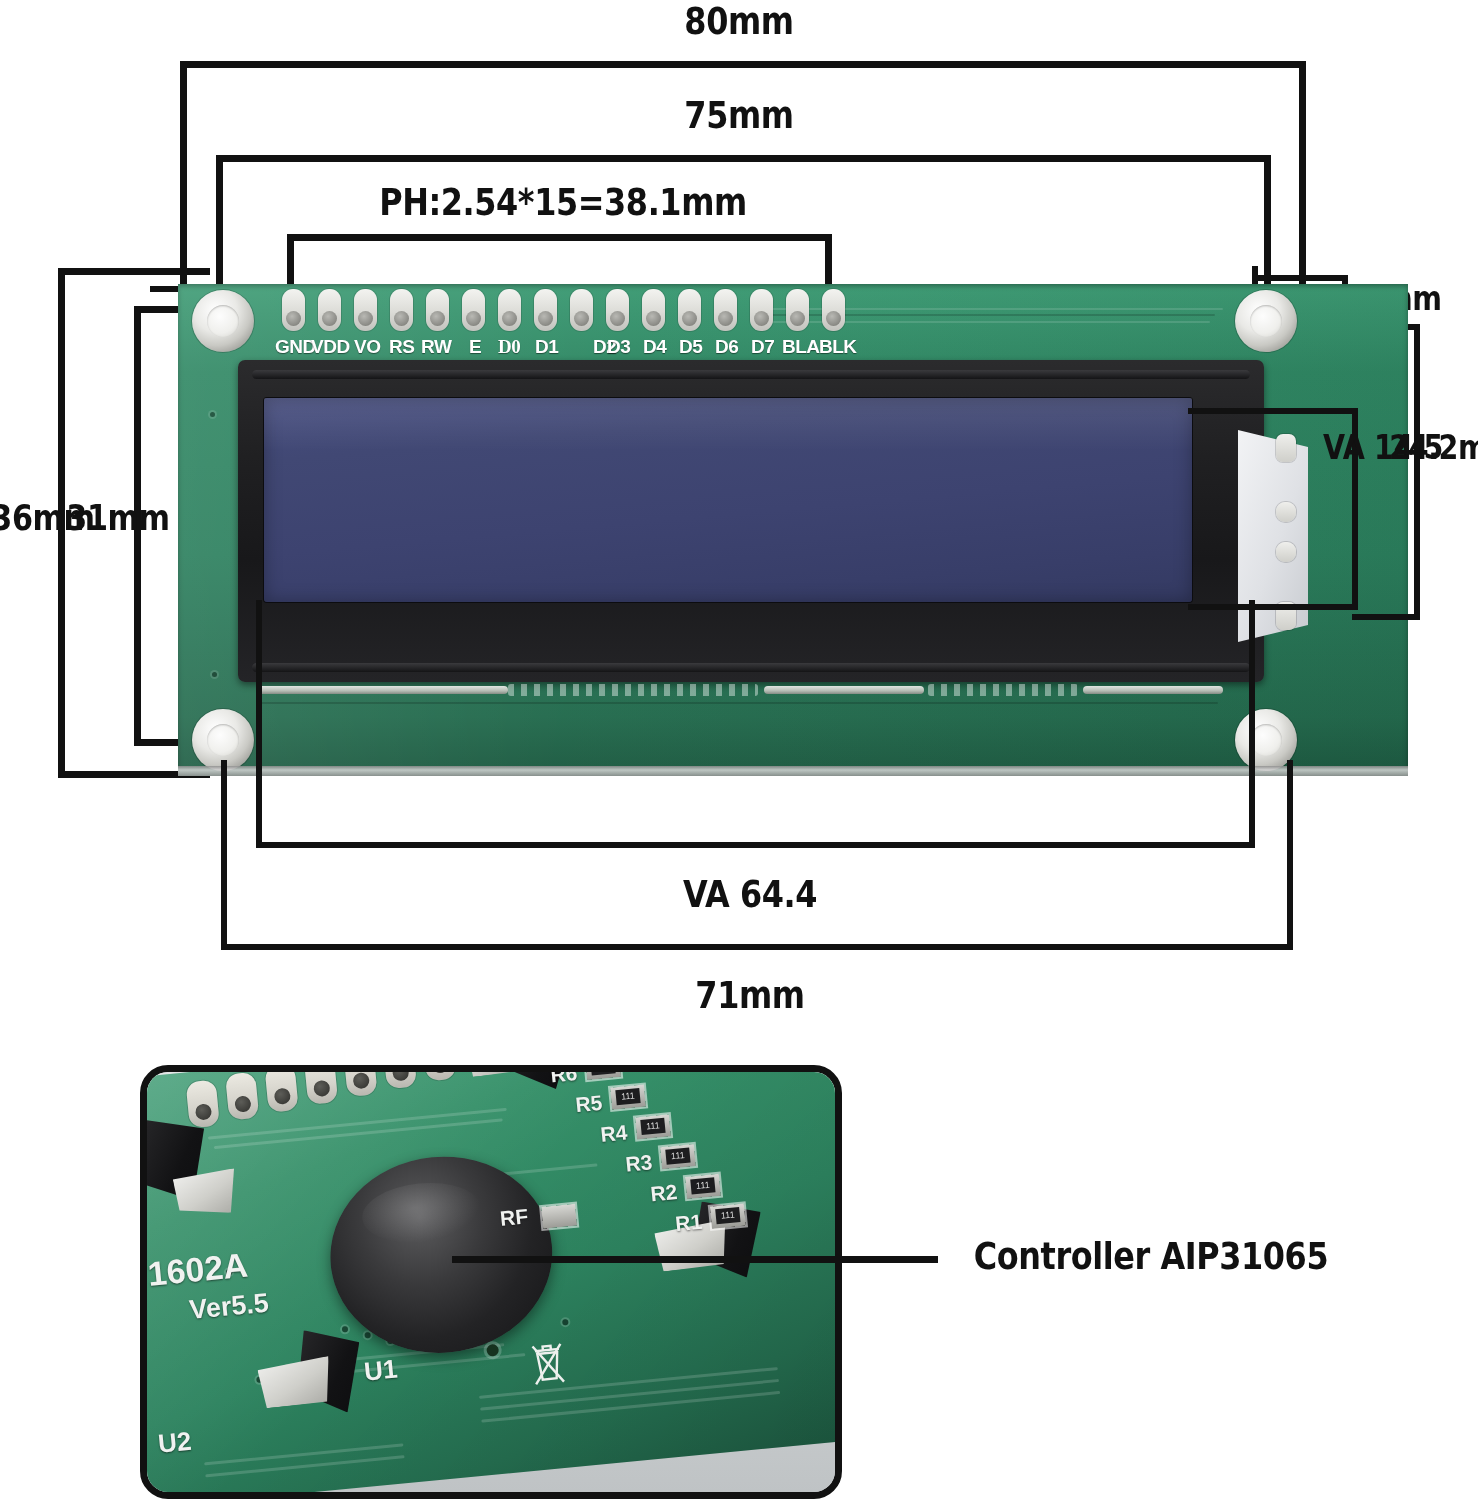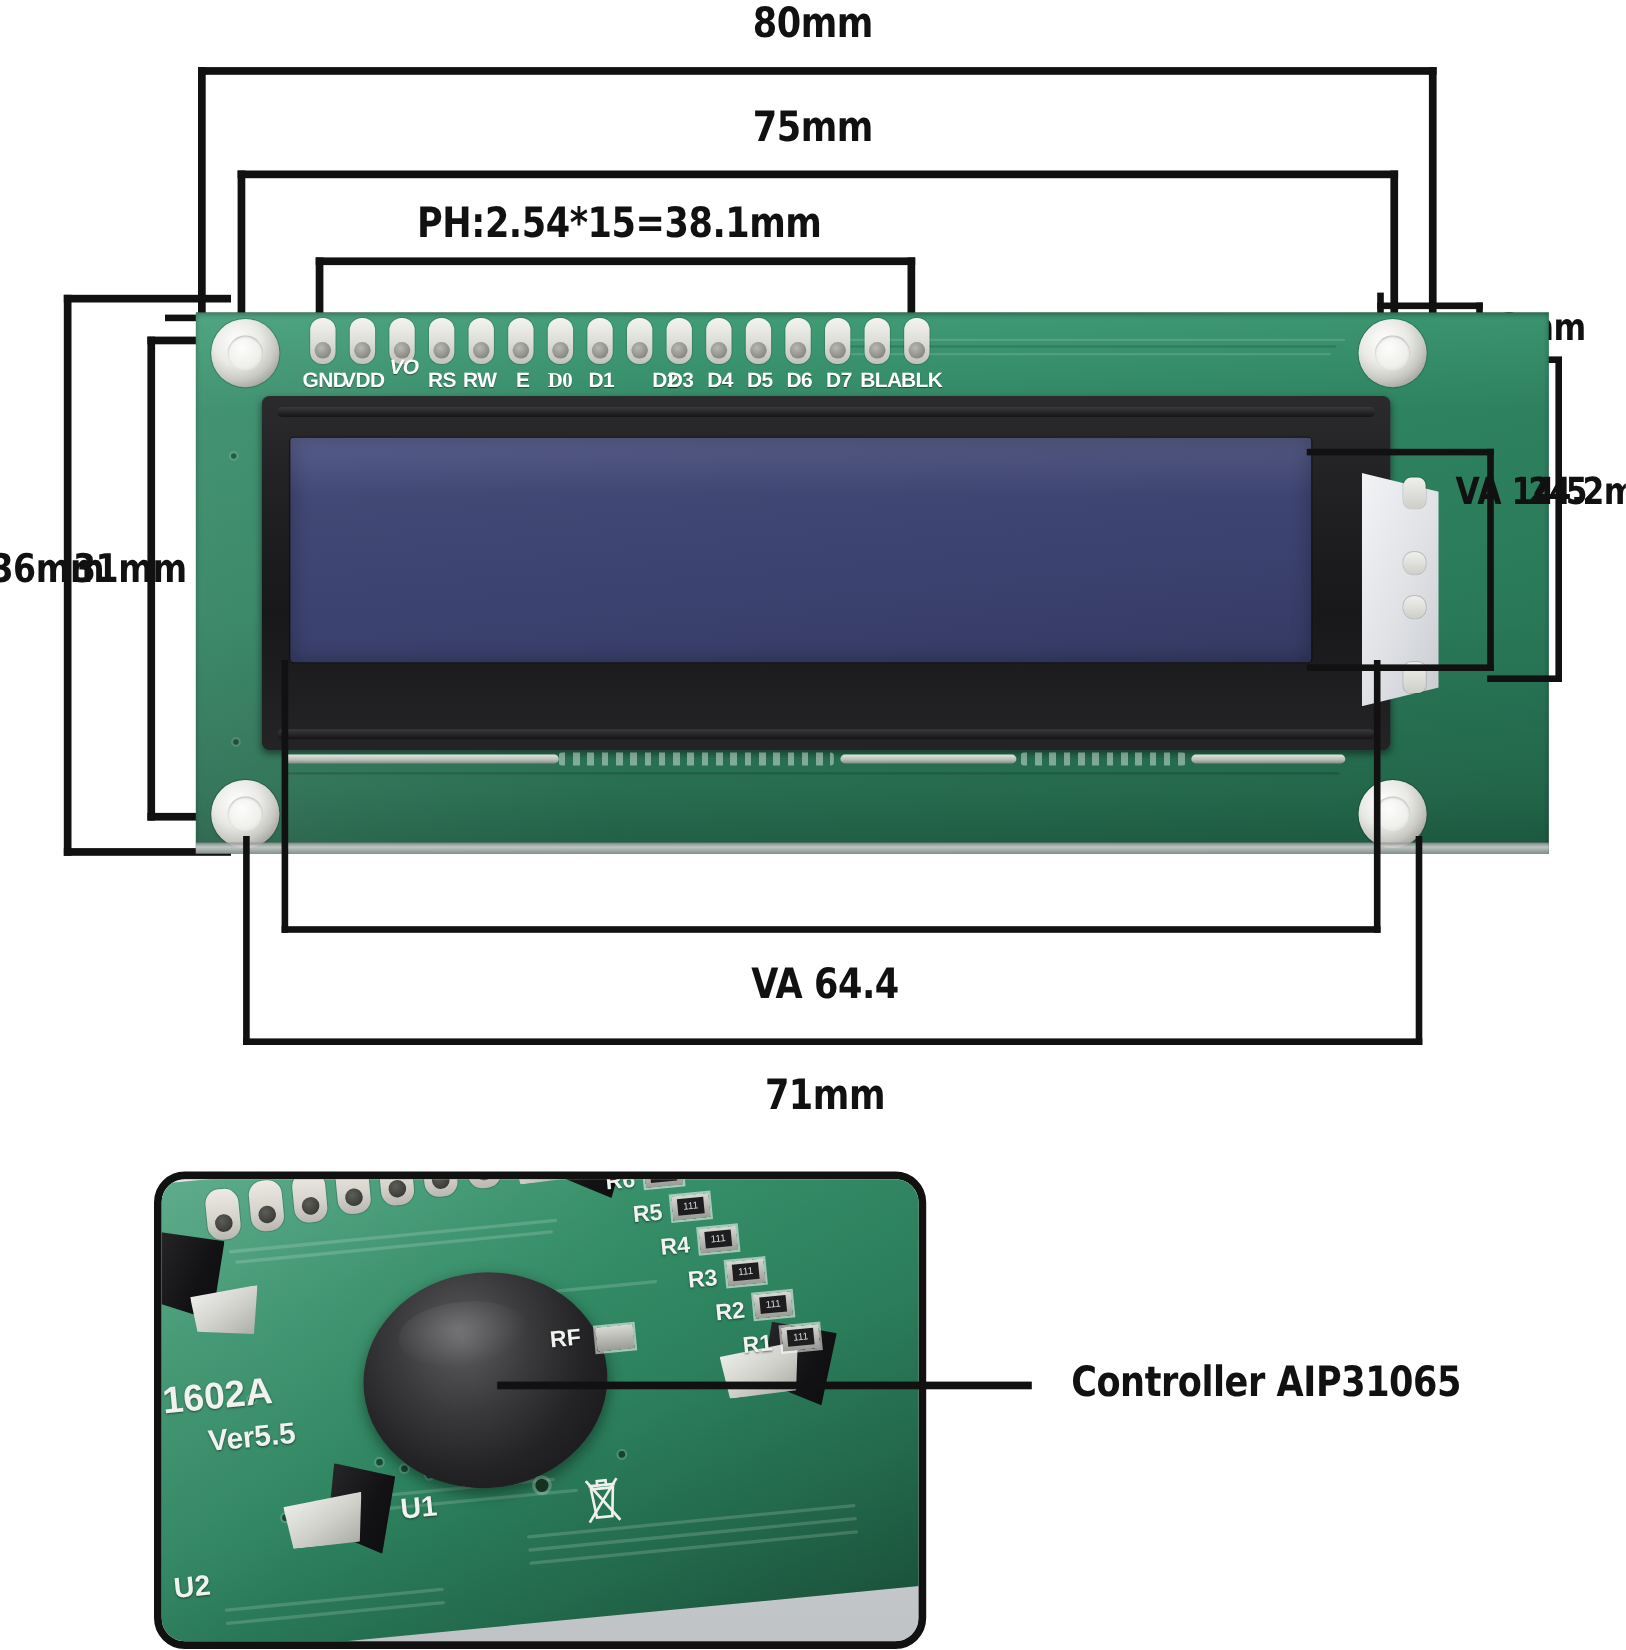--- a/index.html
+++ b/index.html
@@ -253,21 +253,21 @@
     <div class="pad" style="left:428px;top:5px;"></div>
     <div class="pad" style="left:464px;top:5px;"></div>
     <div class="pad" style="left:500px;top:5px;"></div>
     <div class="pad" style="left:536px;top:5px;"></div>
     <div class="pad" style="left:572px;top:5px;"></div>
     <div class="pad" style="left:608px;top:5px;"></div>
     <div class="pad" style="left:644px;top:5px;"></div>
 
     <div class="padlabel" style="left:97px;top:52px;">GND</div>
     <div class="padlabel" style="left:133px;top:52px;">VDD</div>
-    <div class="padlabel" style="left:176px;top:40px;font-style:italic;">VO</div>
+    <div class="padlabel" style="left:176px;top:52px;">VO</div>
     <div class="padlabel" style="left:211px;top:52px;">RS</div>
     <div class="padlabel" style="left:243px;top:52px;">RW</div>
     <div class="padlabel" style="left:291px;top:52px;">E</div>
     <div class="padlabel" style="left:320px;top:52px;font-family:Liberation Serif, serif;">D0</div>
     <div class="padlabel" style="left:357px;top:52px;">D1</div>
     <div class="padlabel" style="left:415px;top:52px;">D2</div>
     <div class="padlabel" style="left:429px;top:52px;">D3</div>
     <div class="padlabel" style="left:465px;top:52px;">D4</div>
     <div class="padlabel" style="left:501px;top:52px;">D5</div>
     <div class="padlabel" style="left:537px;top:52px;">D6</div>

